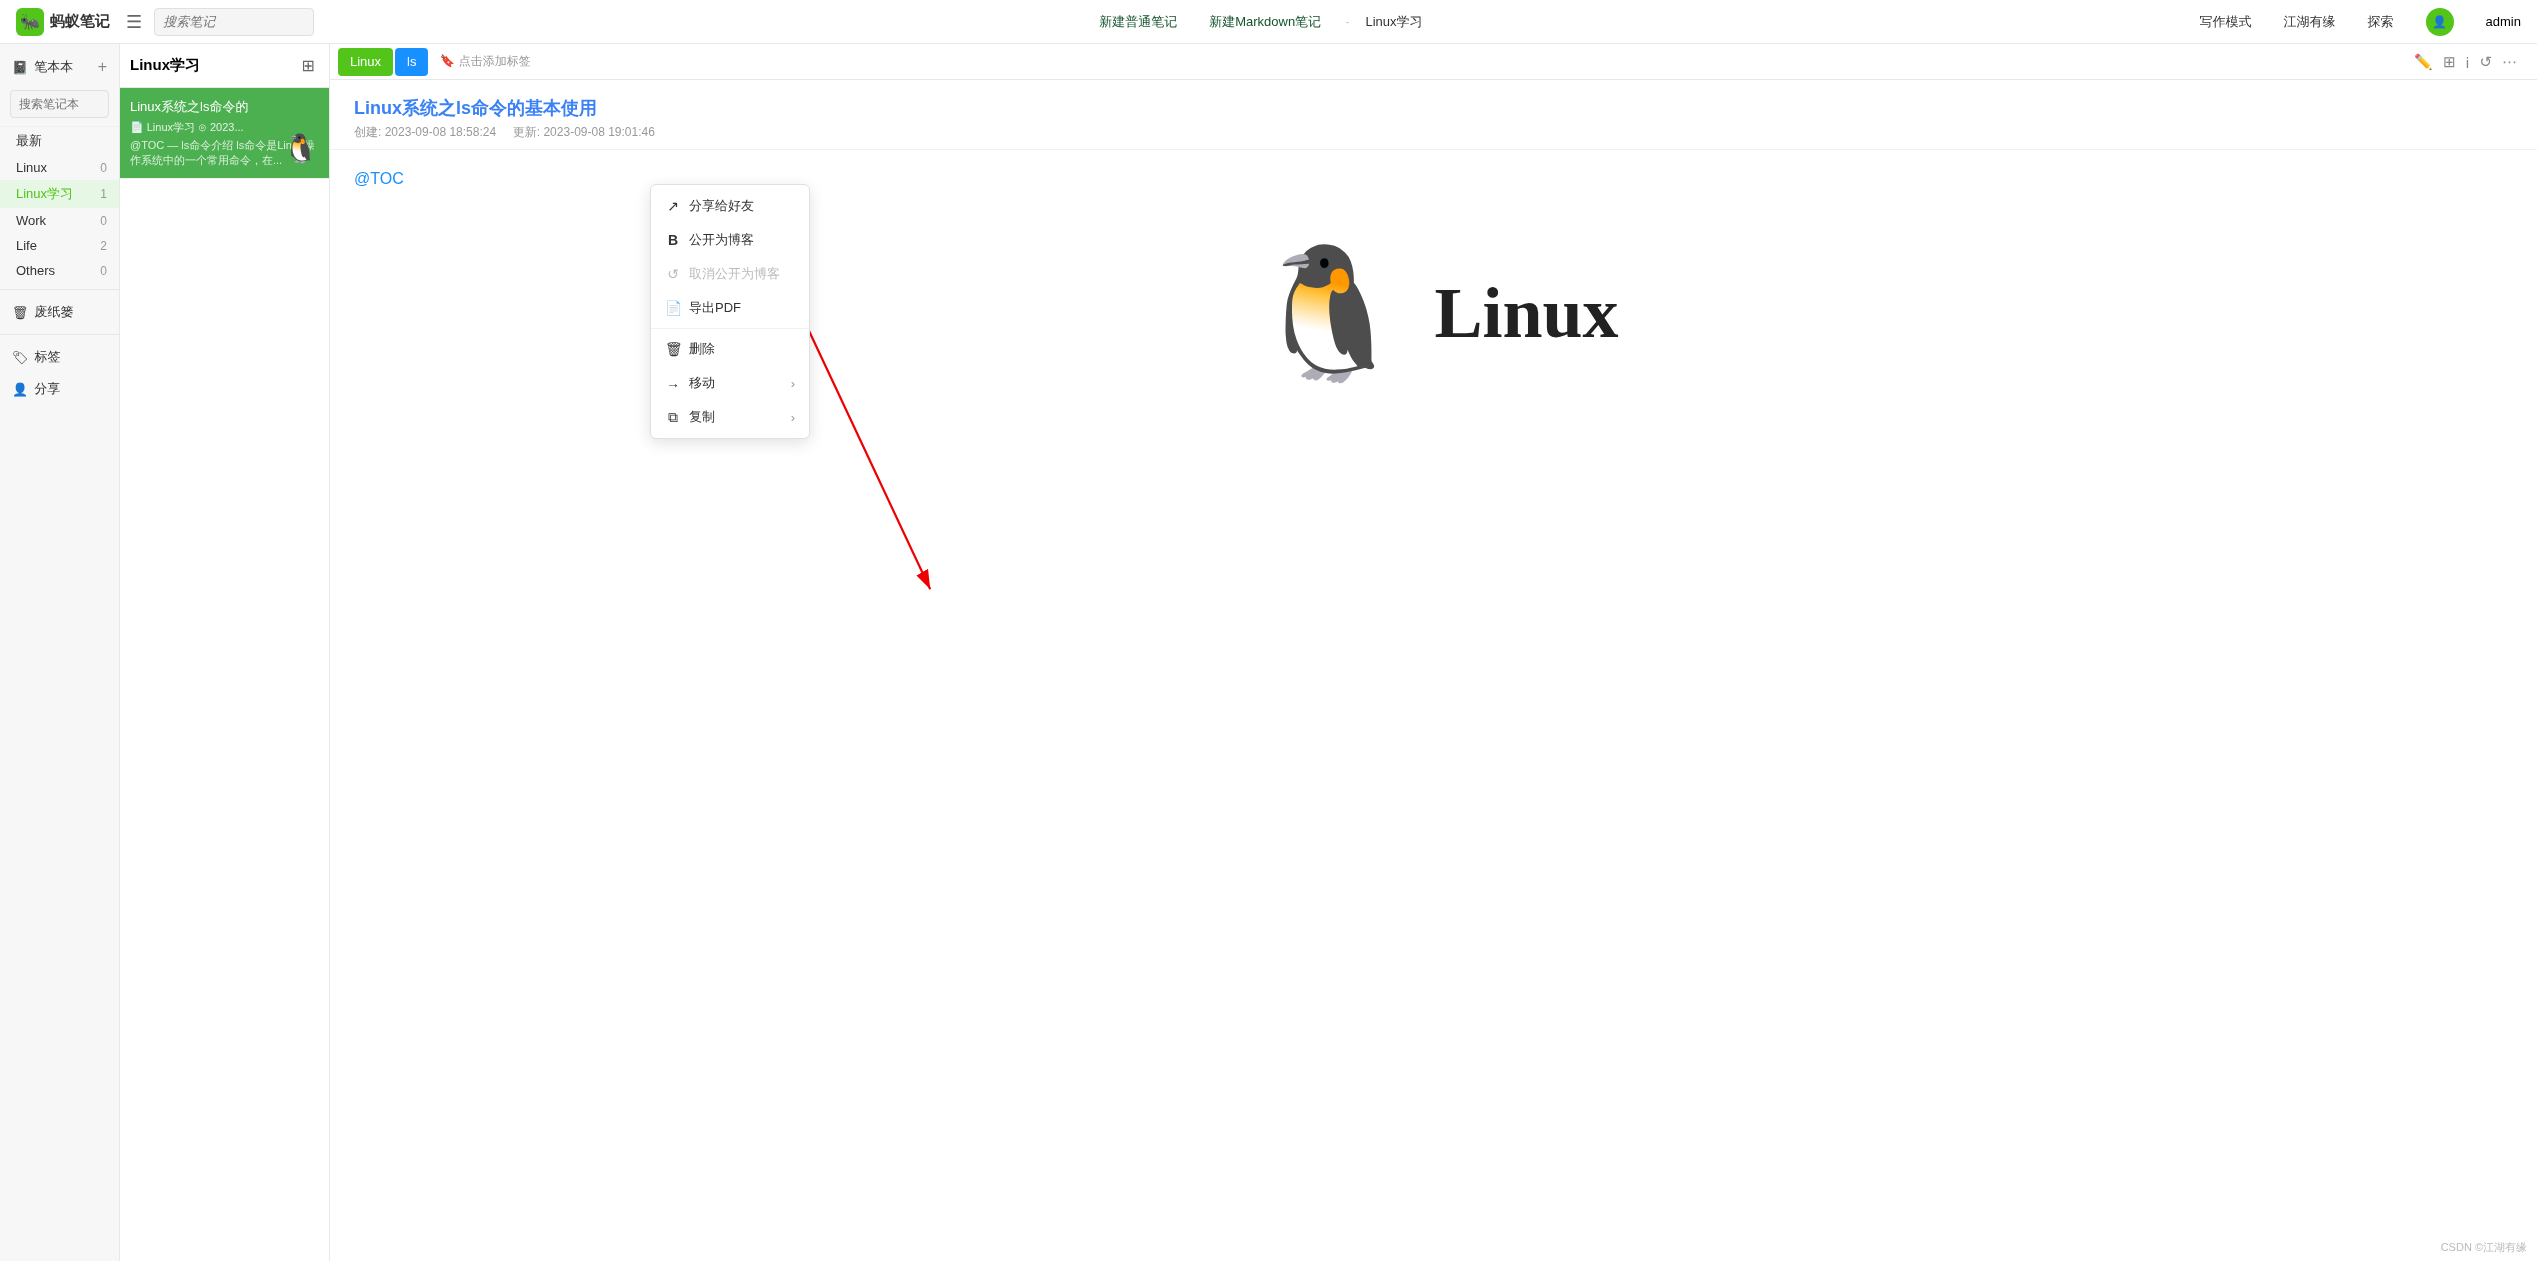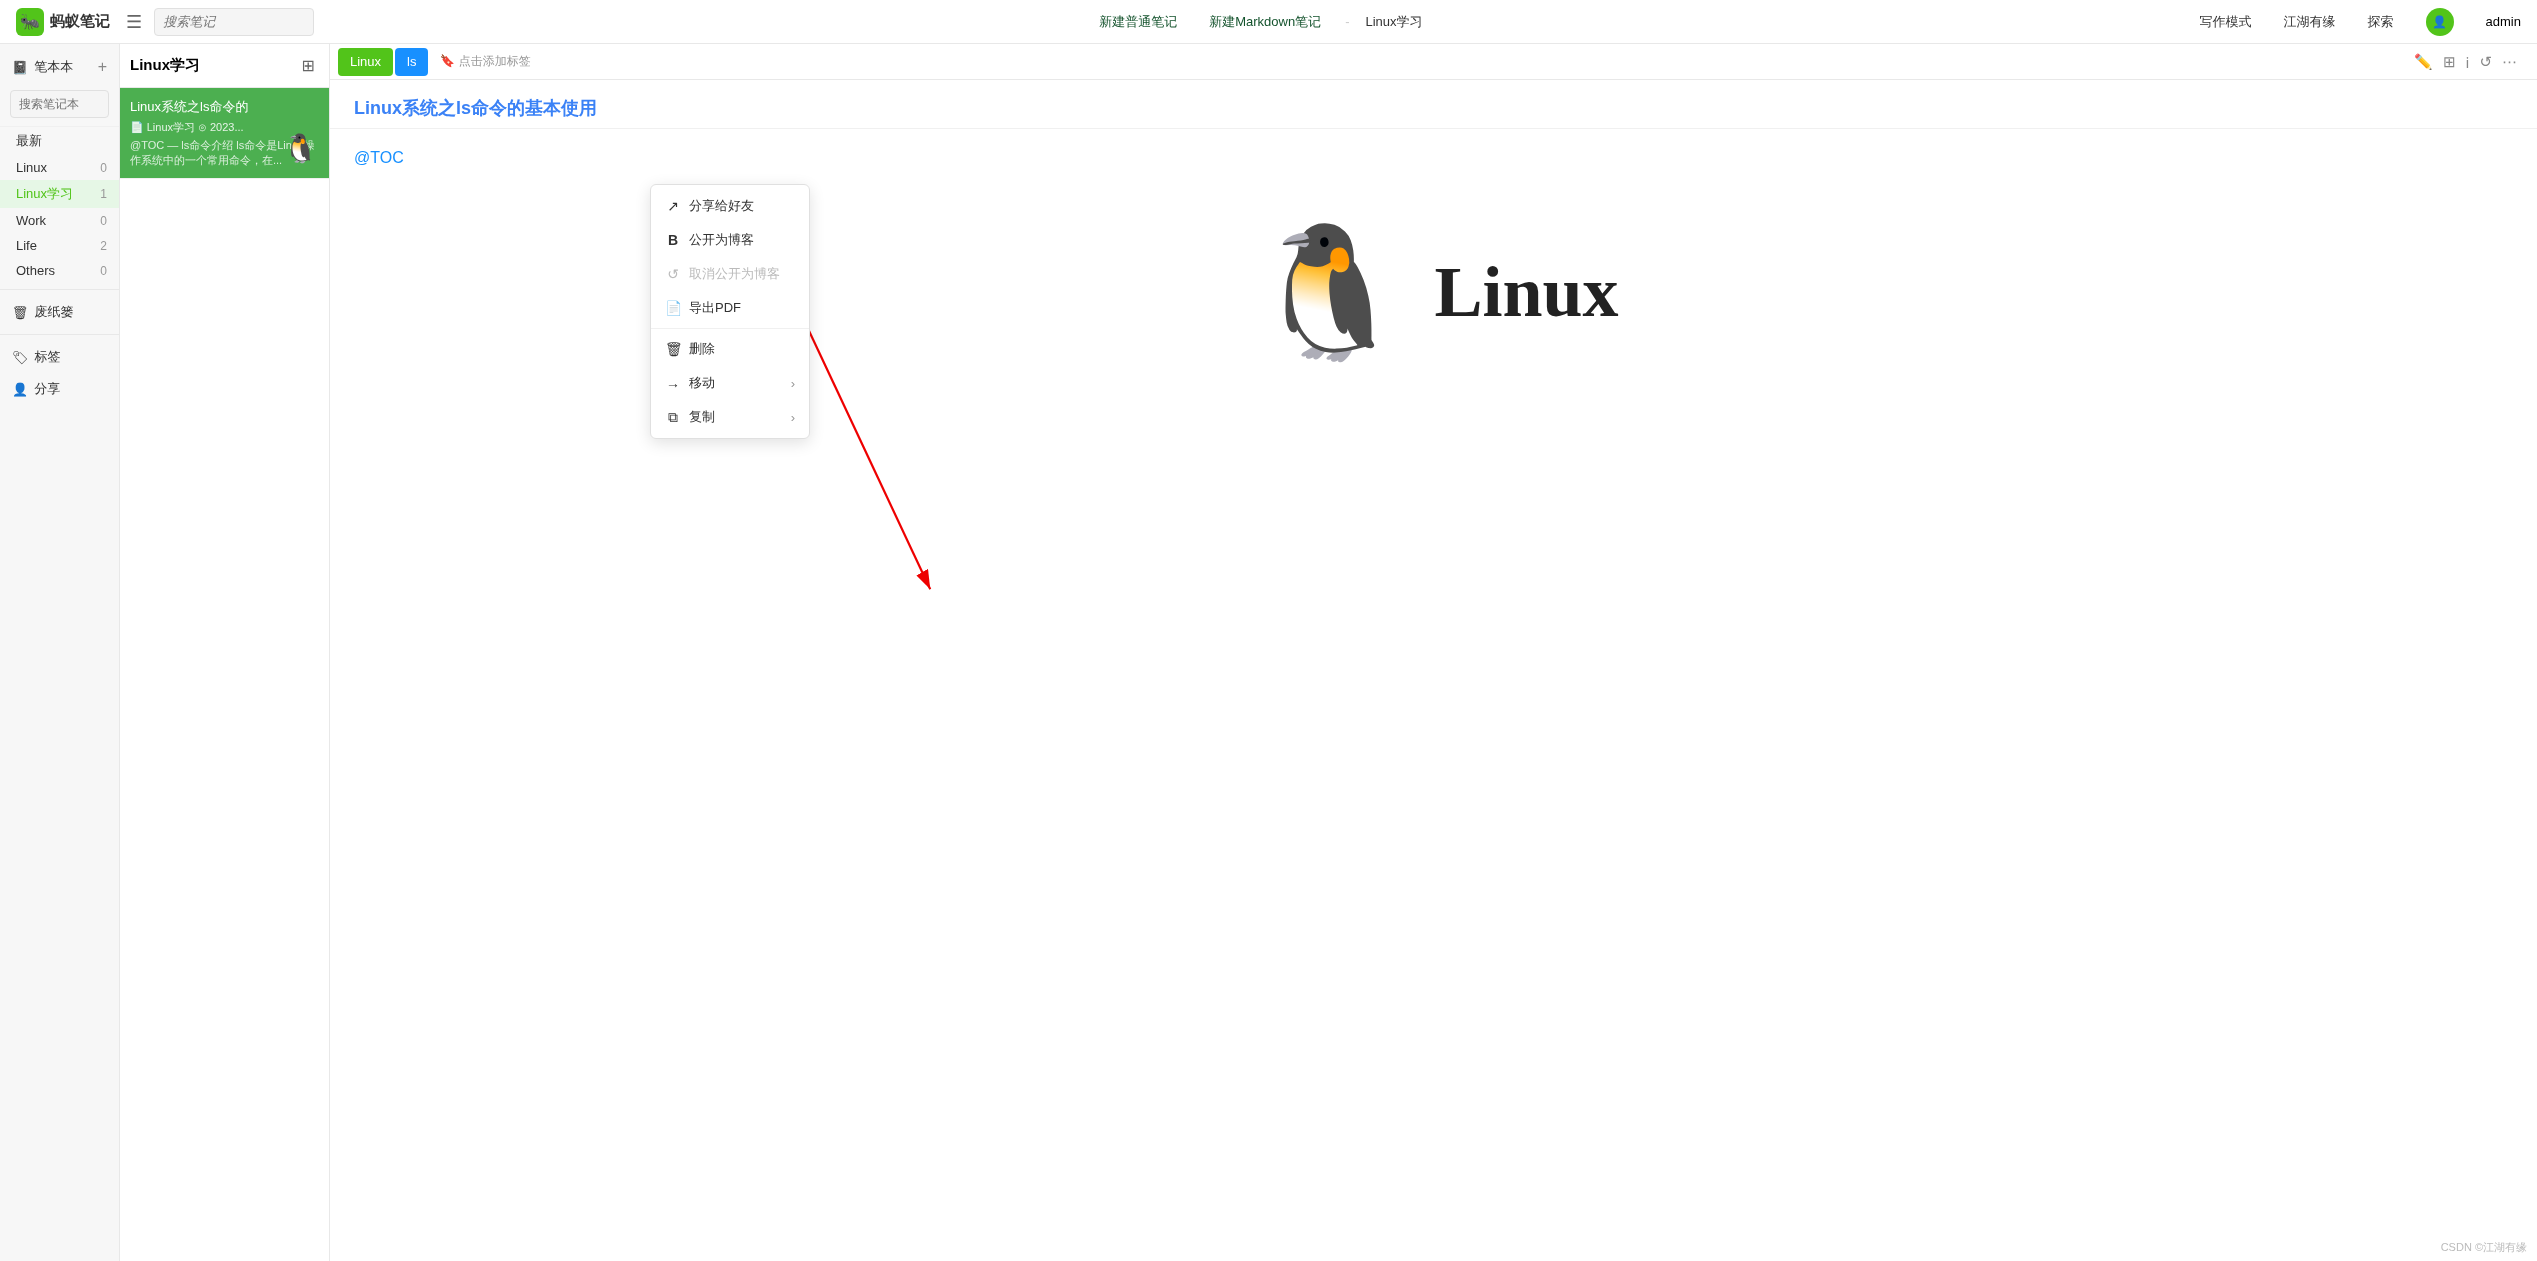--- a/index.html
+++ b/index.html
@@ -484,20 +484,25 @@
         <button class="editor-icon-btn">✏️</button>
         <button class="editor-icon-btn">⊞</button>
         <button class="editor-icon-btn">ℹ</button>
         <button class="editor-icon-btn">↺</button>
         <button class="editor-icon-btn">⋯</button>
       </div>
     </div>
 
     <div class="note-content-header">
       <div class="note-content-title">Linux系统之ls命令的基本使用</div>
+      <div class="note-content-meta">
+        <span>创建: 2023-09-08 18:58:24</span>
+        &nbsp;&nbsp;&nbsp;
+        <span>更新: 2023-09-08 19:01:46</span>
+      </div>
     </div>
 
     <div class="note-content-body">
       <span class="toc-link">@TOC</span>
 
       
       <div class="linux-big-display">
         <div style="font-size:130px;line-height:1;">🐧</div>
         <div class="linux-text-big">Linux</div>
       </div>

